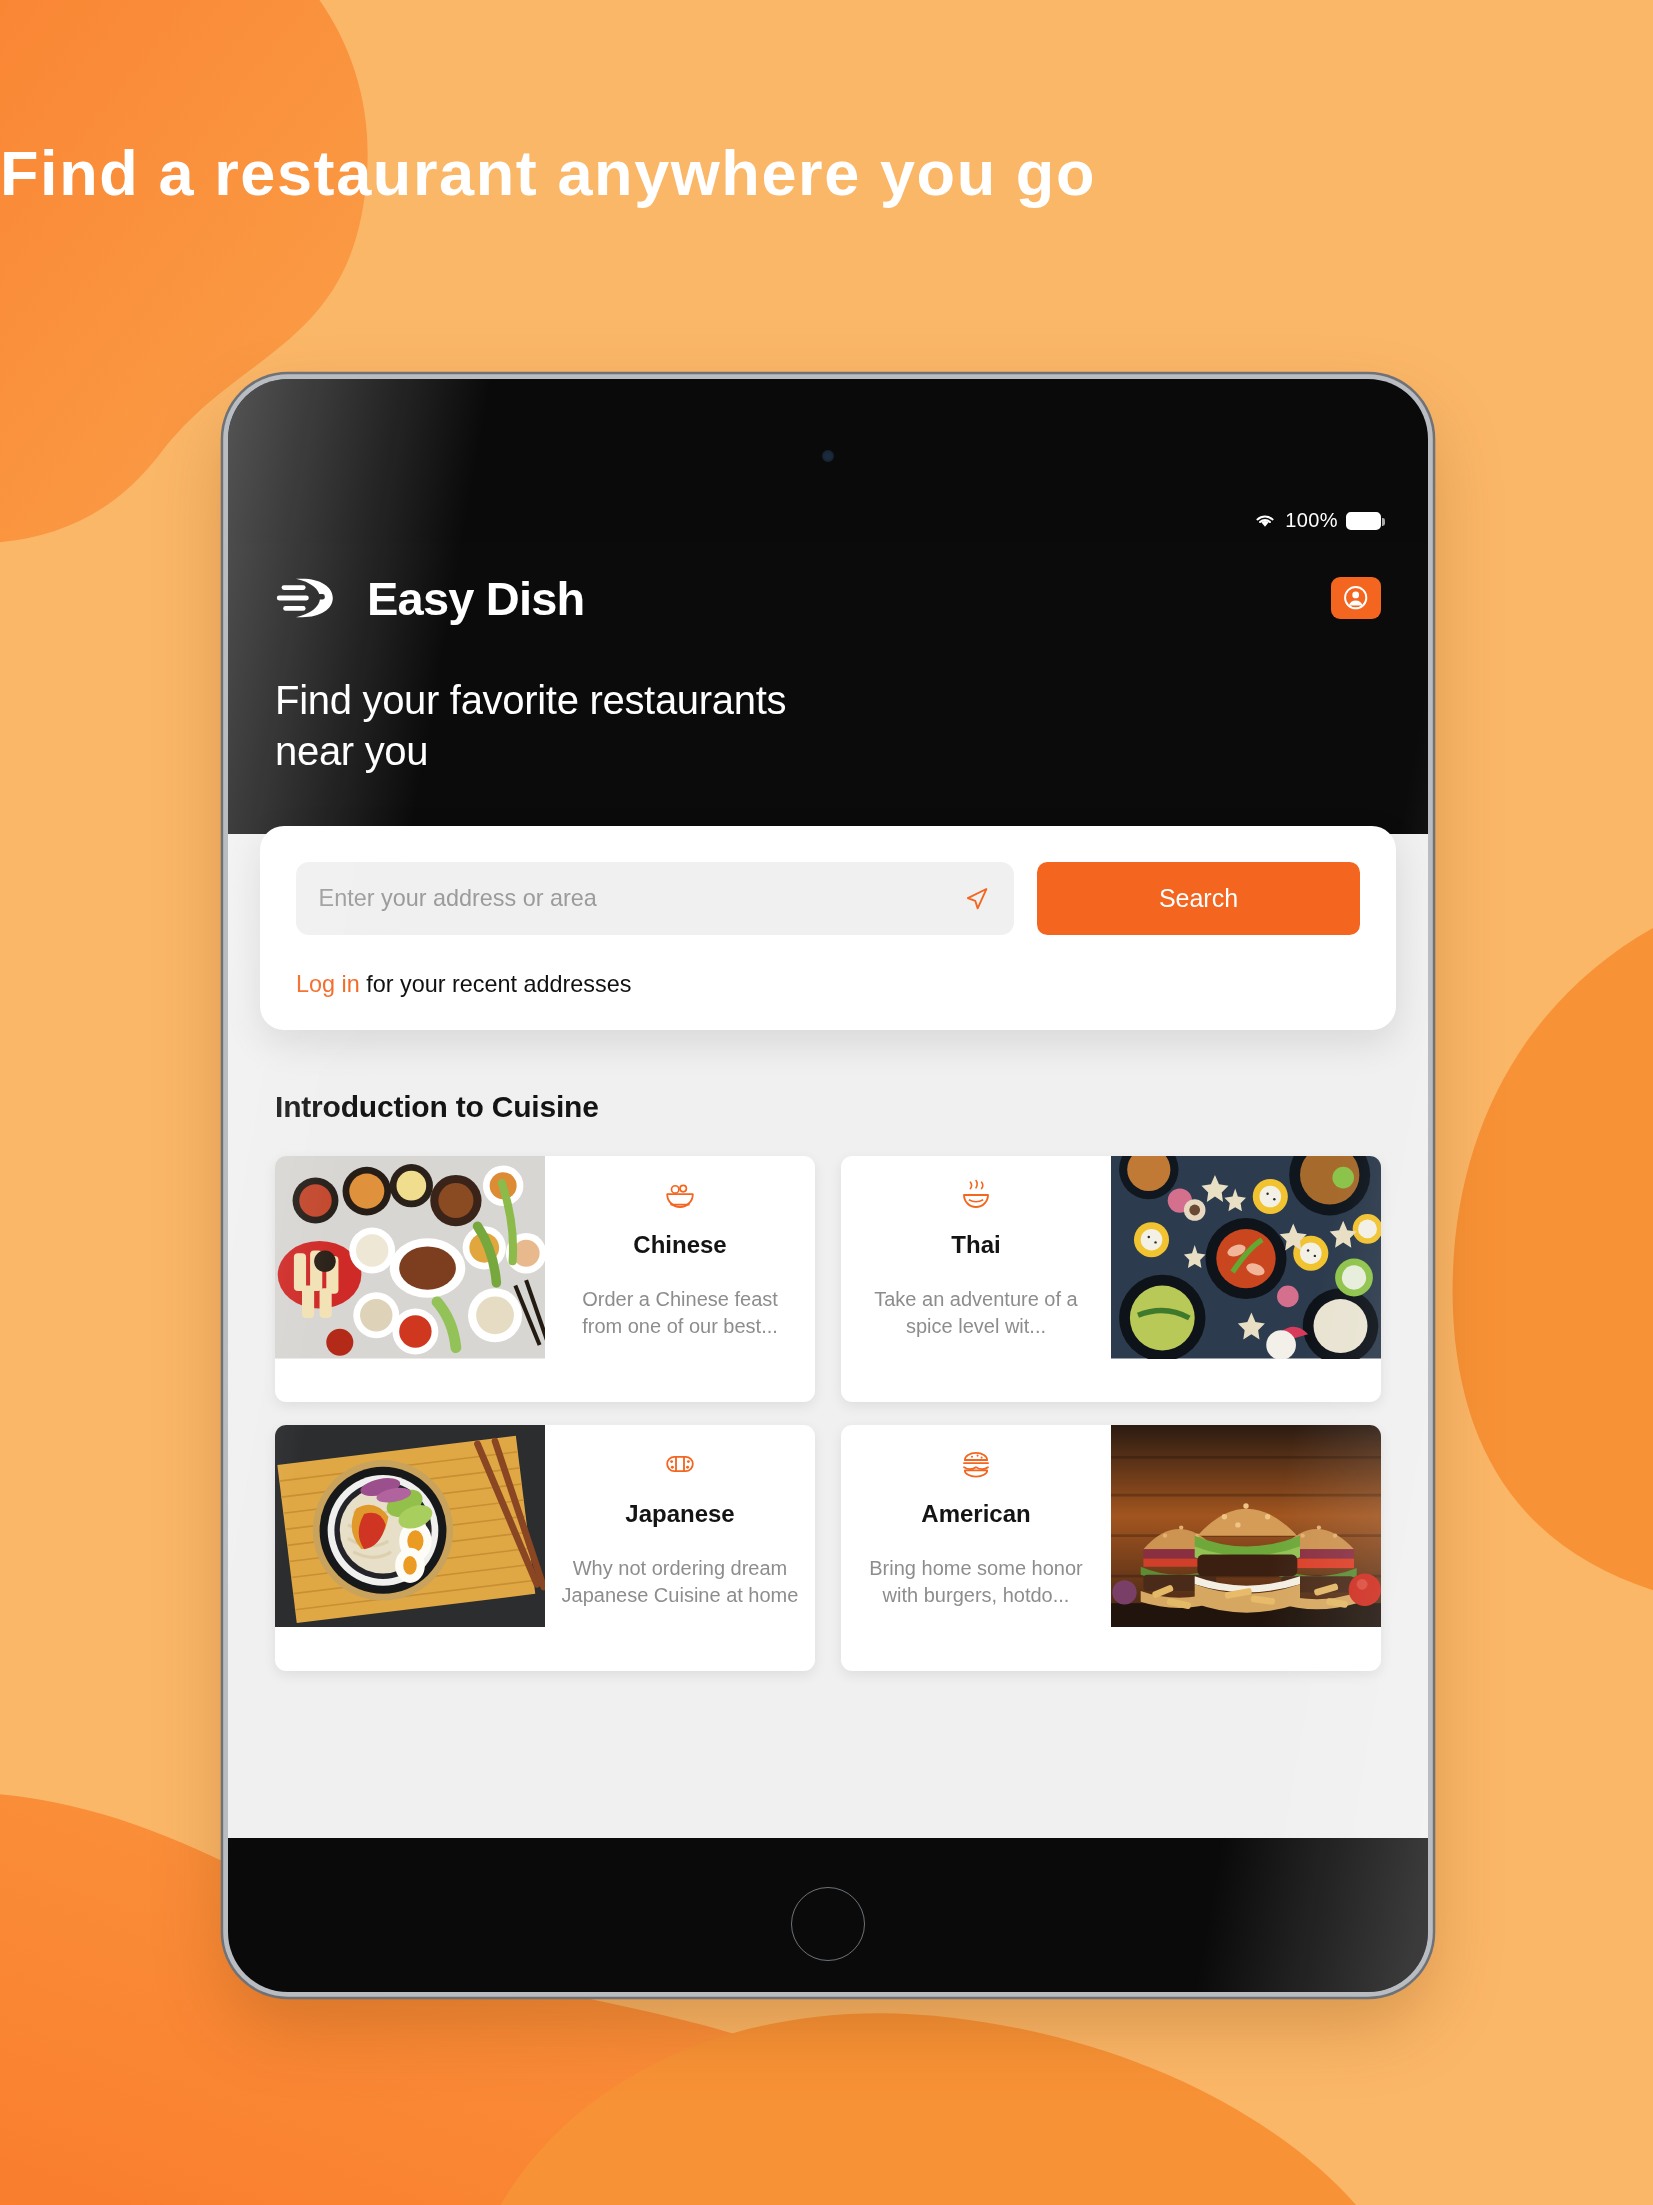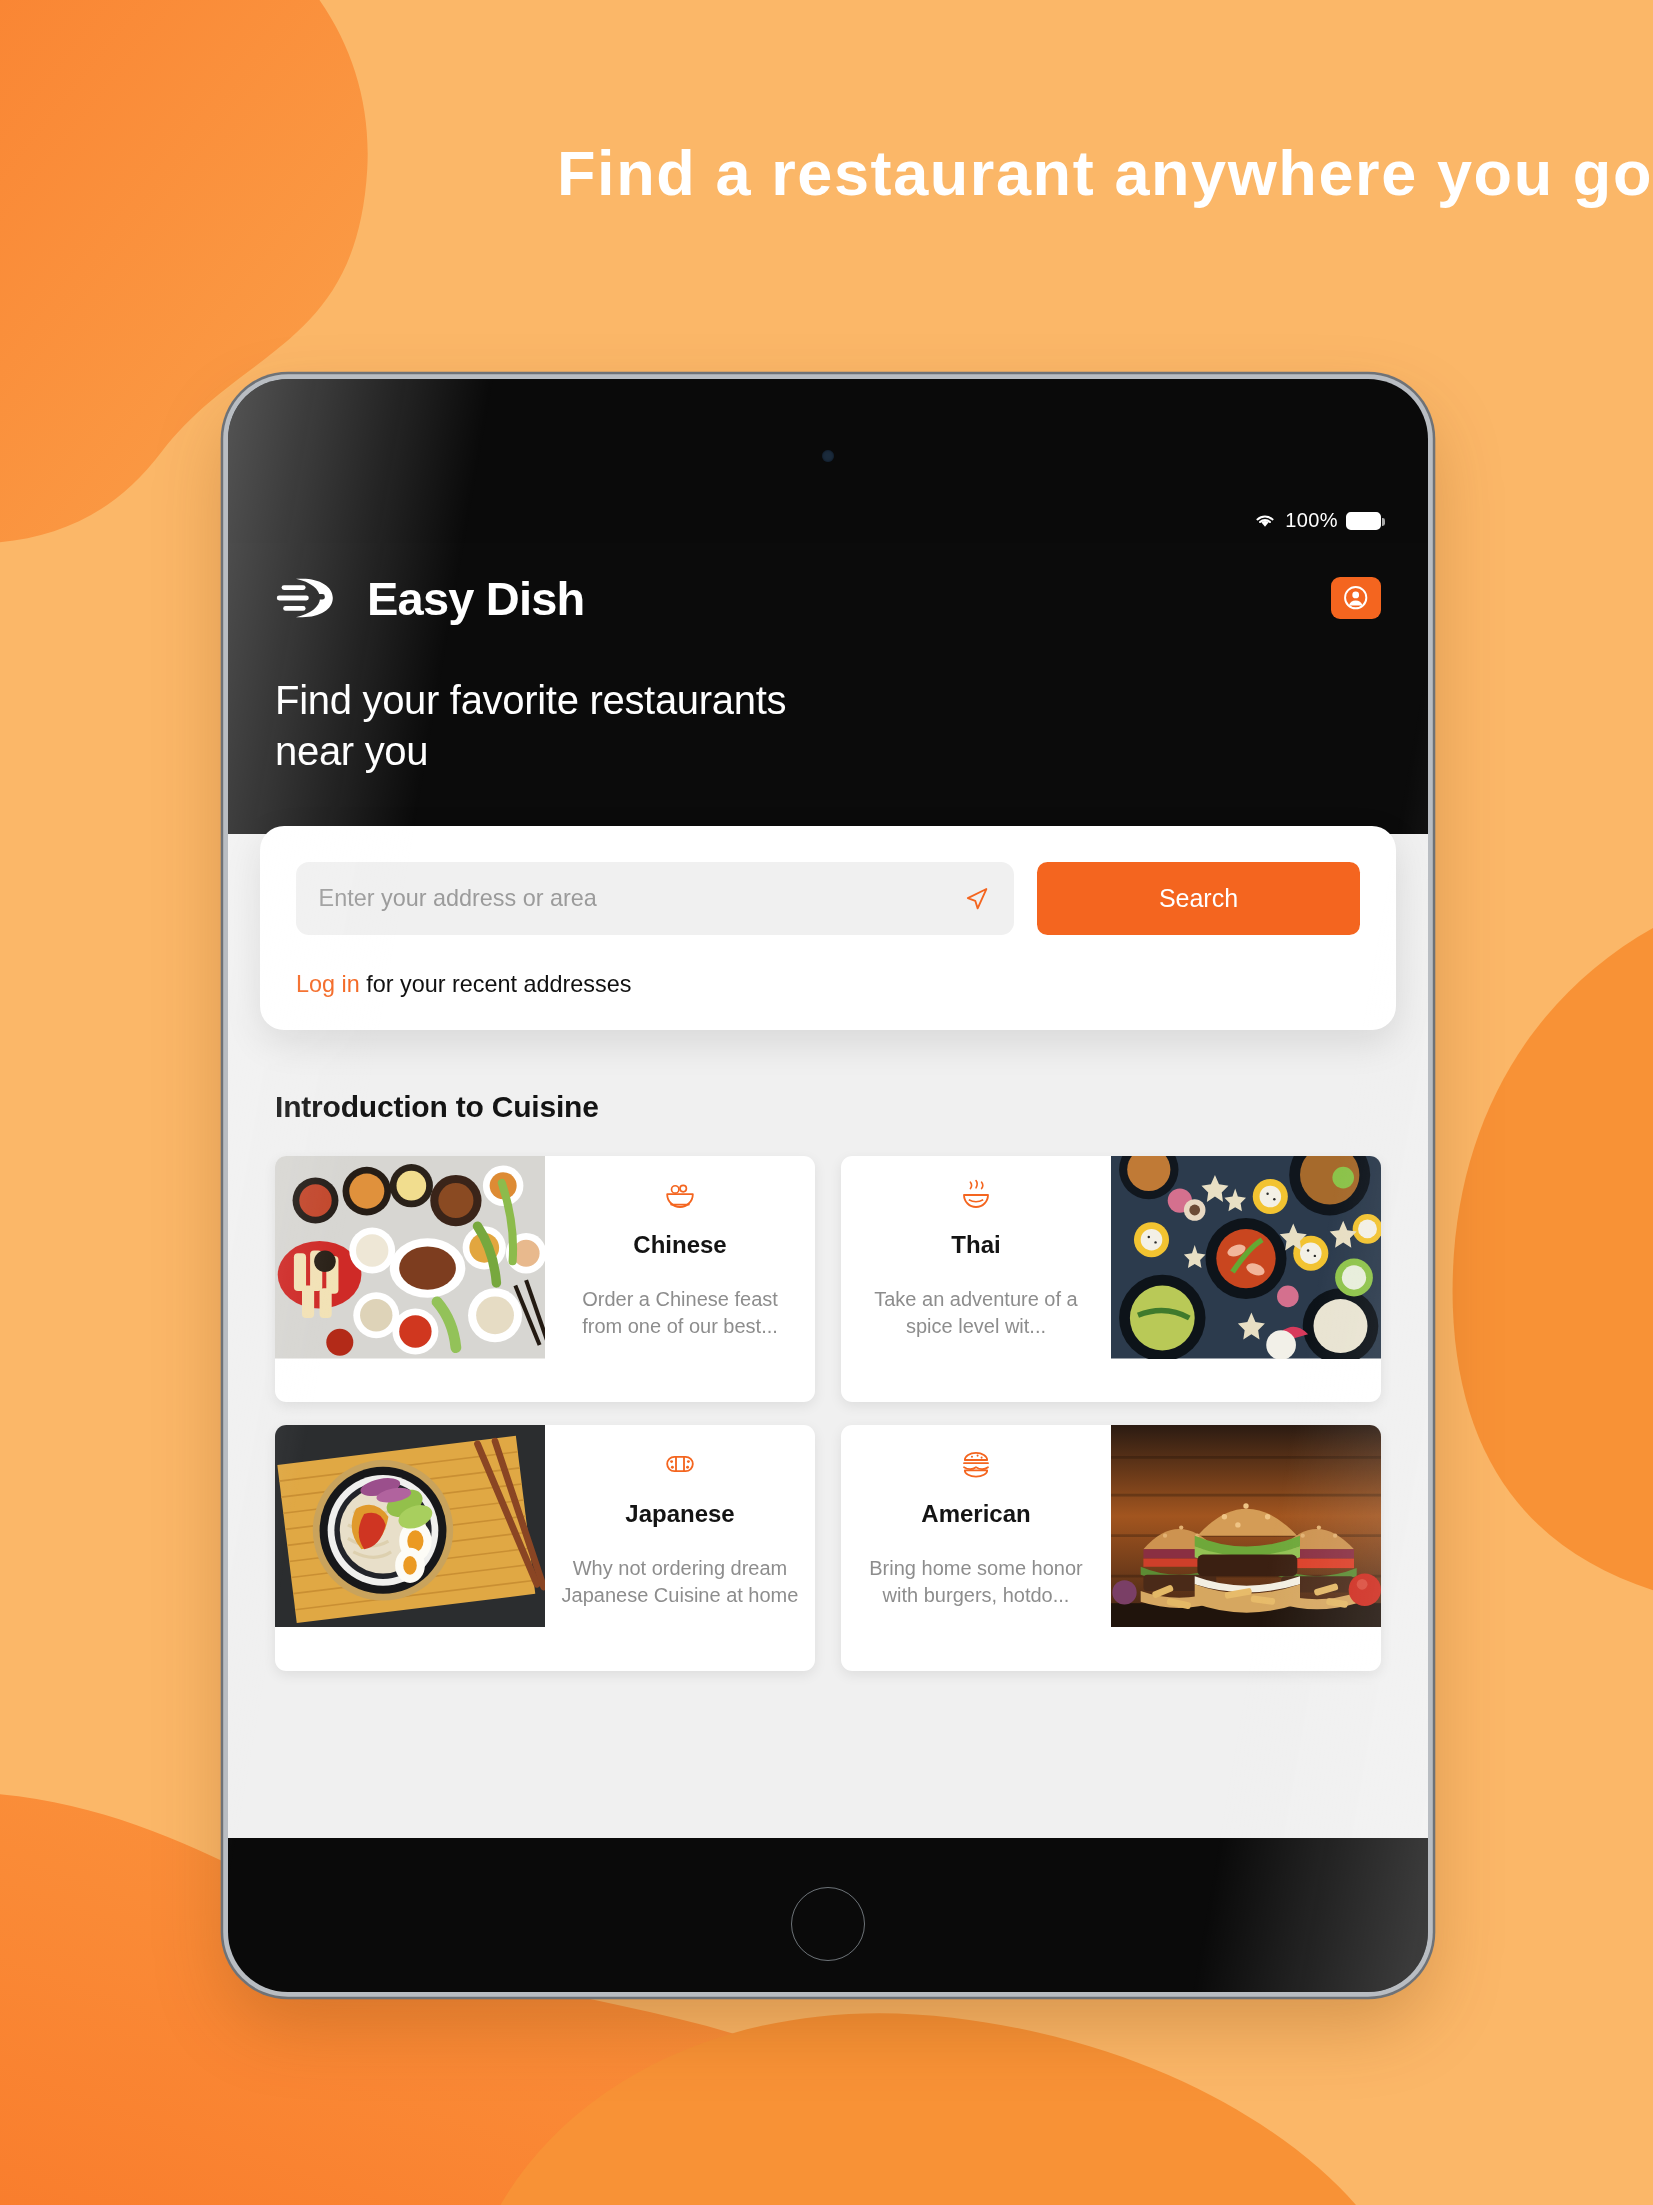--- a/index.html
+++ b/index.html
@@ -24,21 +24,21 @@
     width: 1653px;
     height: 2205px;
   }
 
   
   .promo-headline {
     position: absolute;
     top: 137px;
     left: 0;
     width: 1653px;
-    text-align: right;
+    text-align: left;
     font-size: 63px;
     font-weight: bold;
     color: #FFFFFF;
     letter-spacing: 1.6px;
     z-index: 5;
     white-space: nowrap;
   }
 
   
   .tablet-device {

